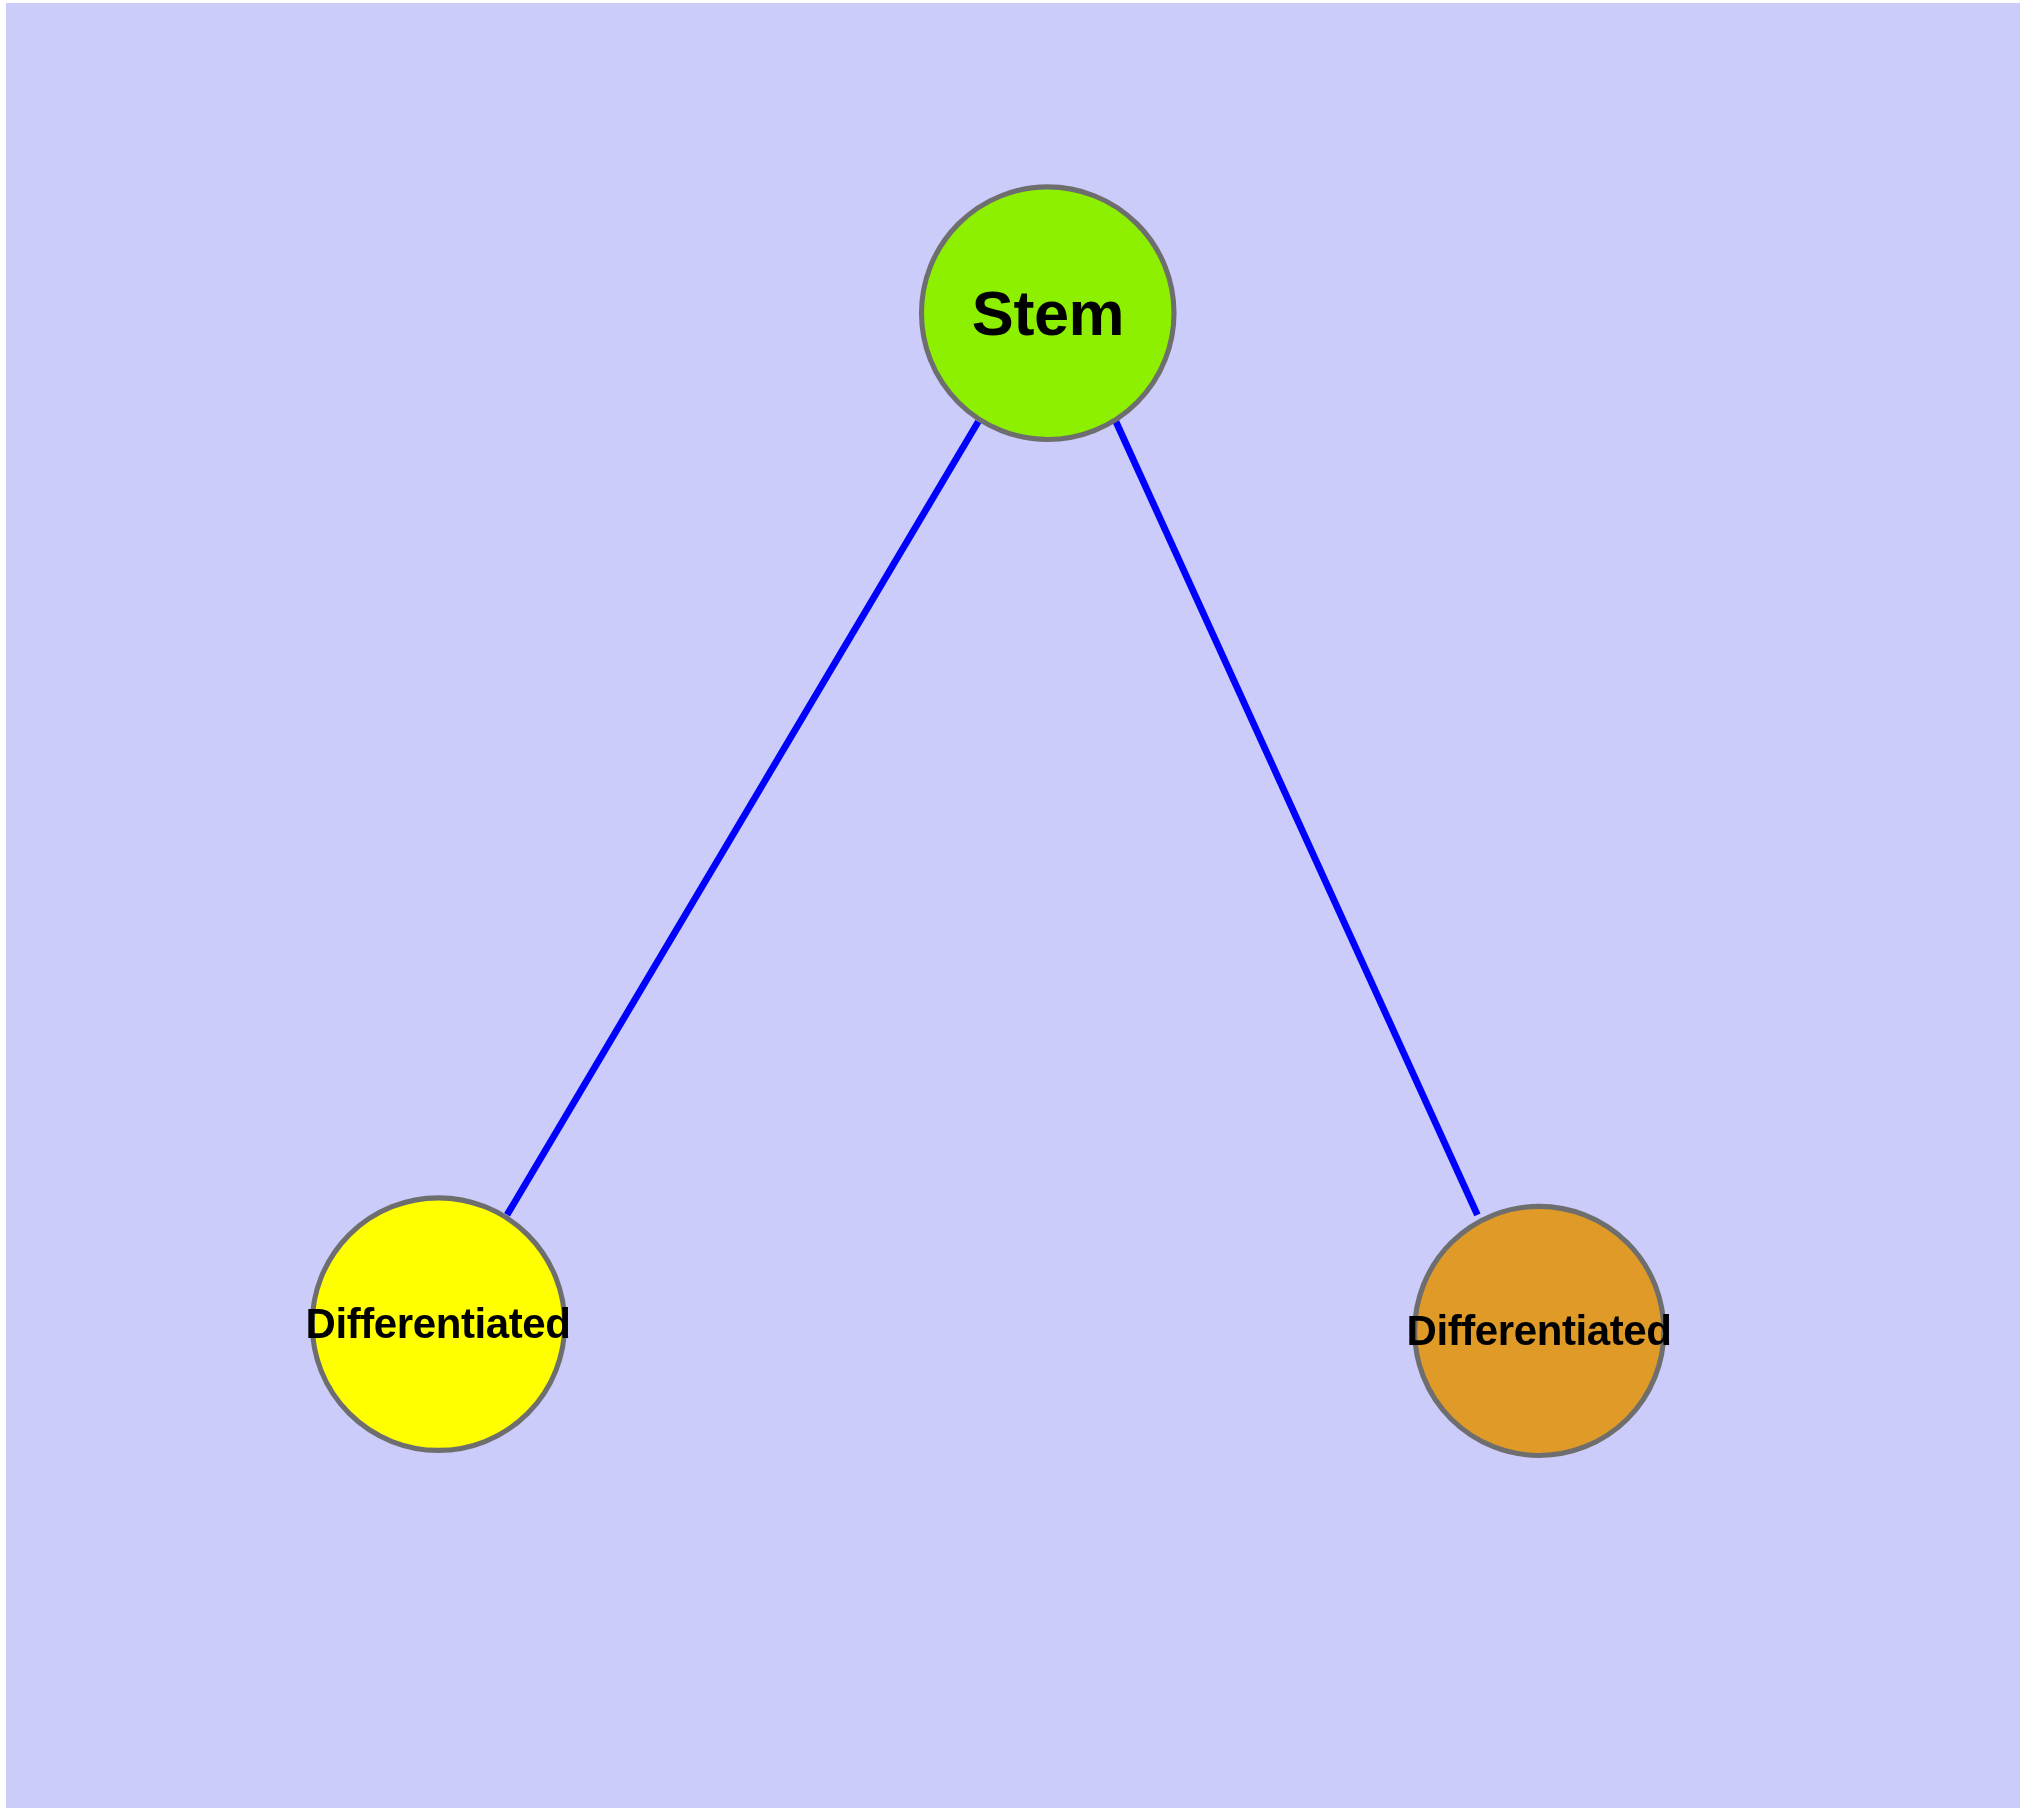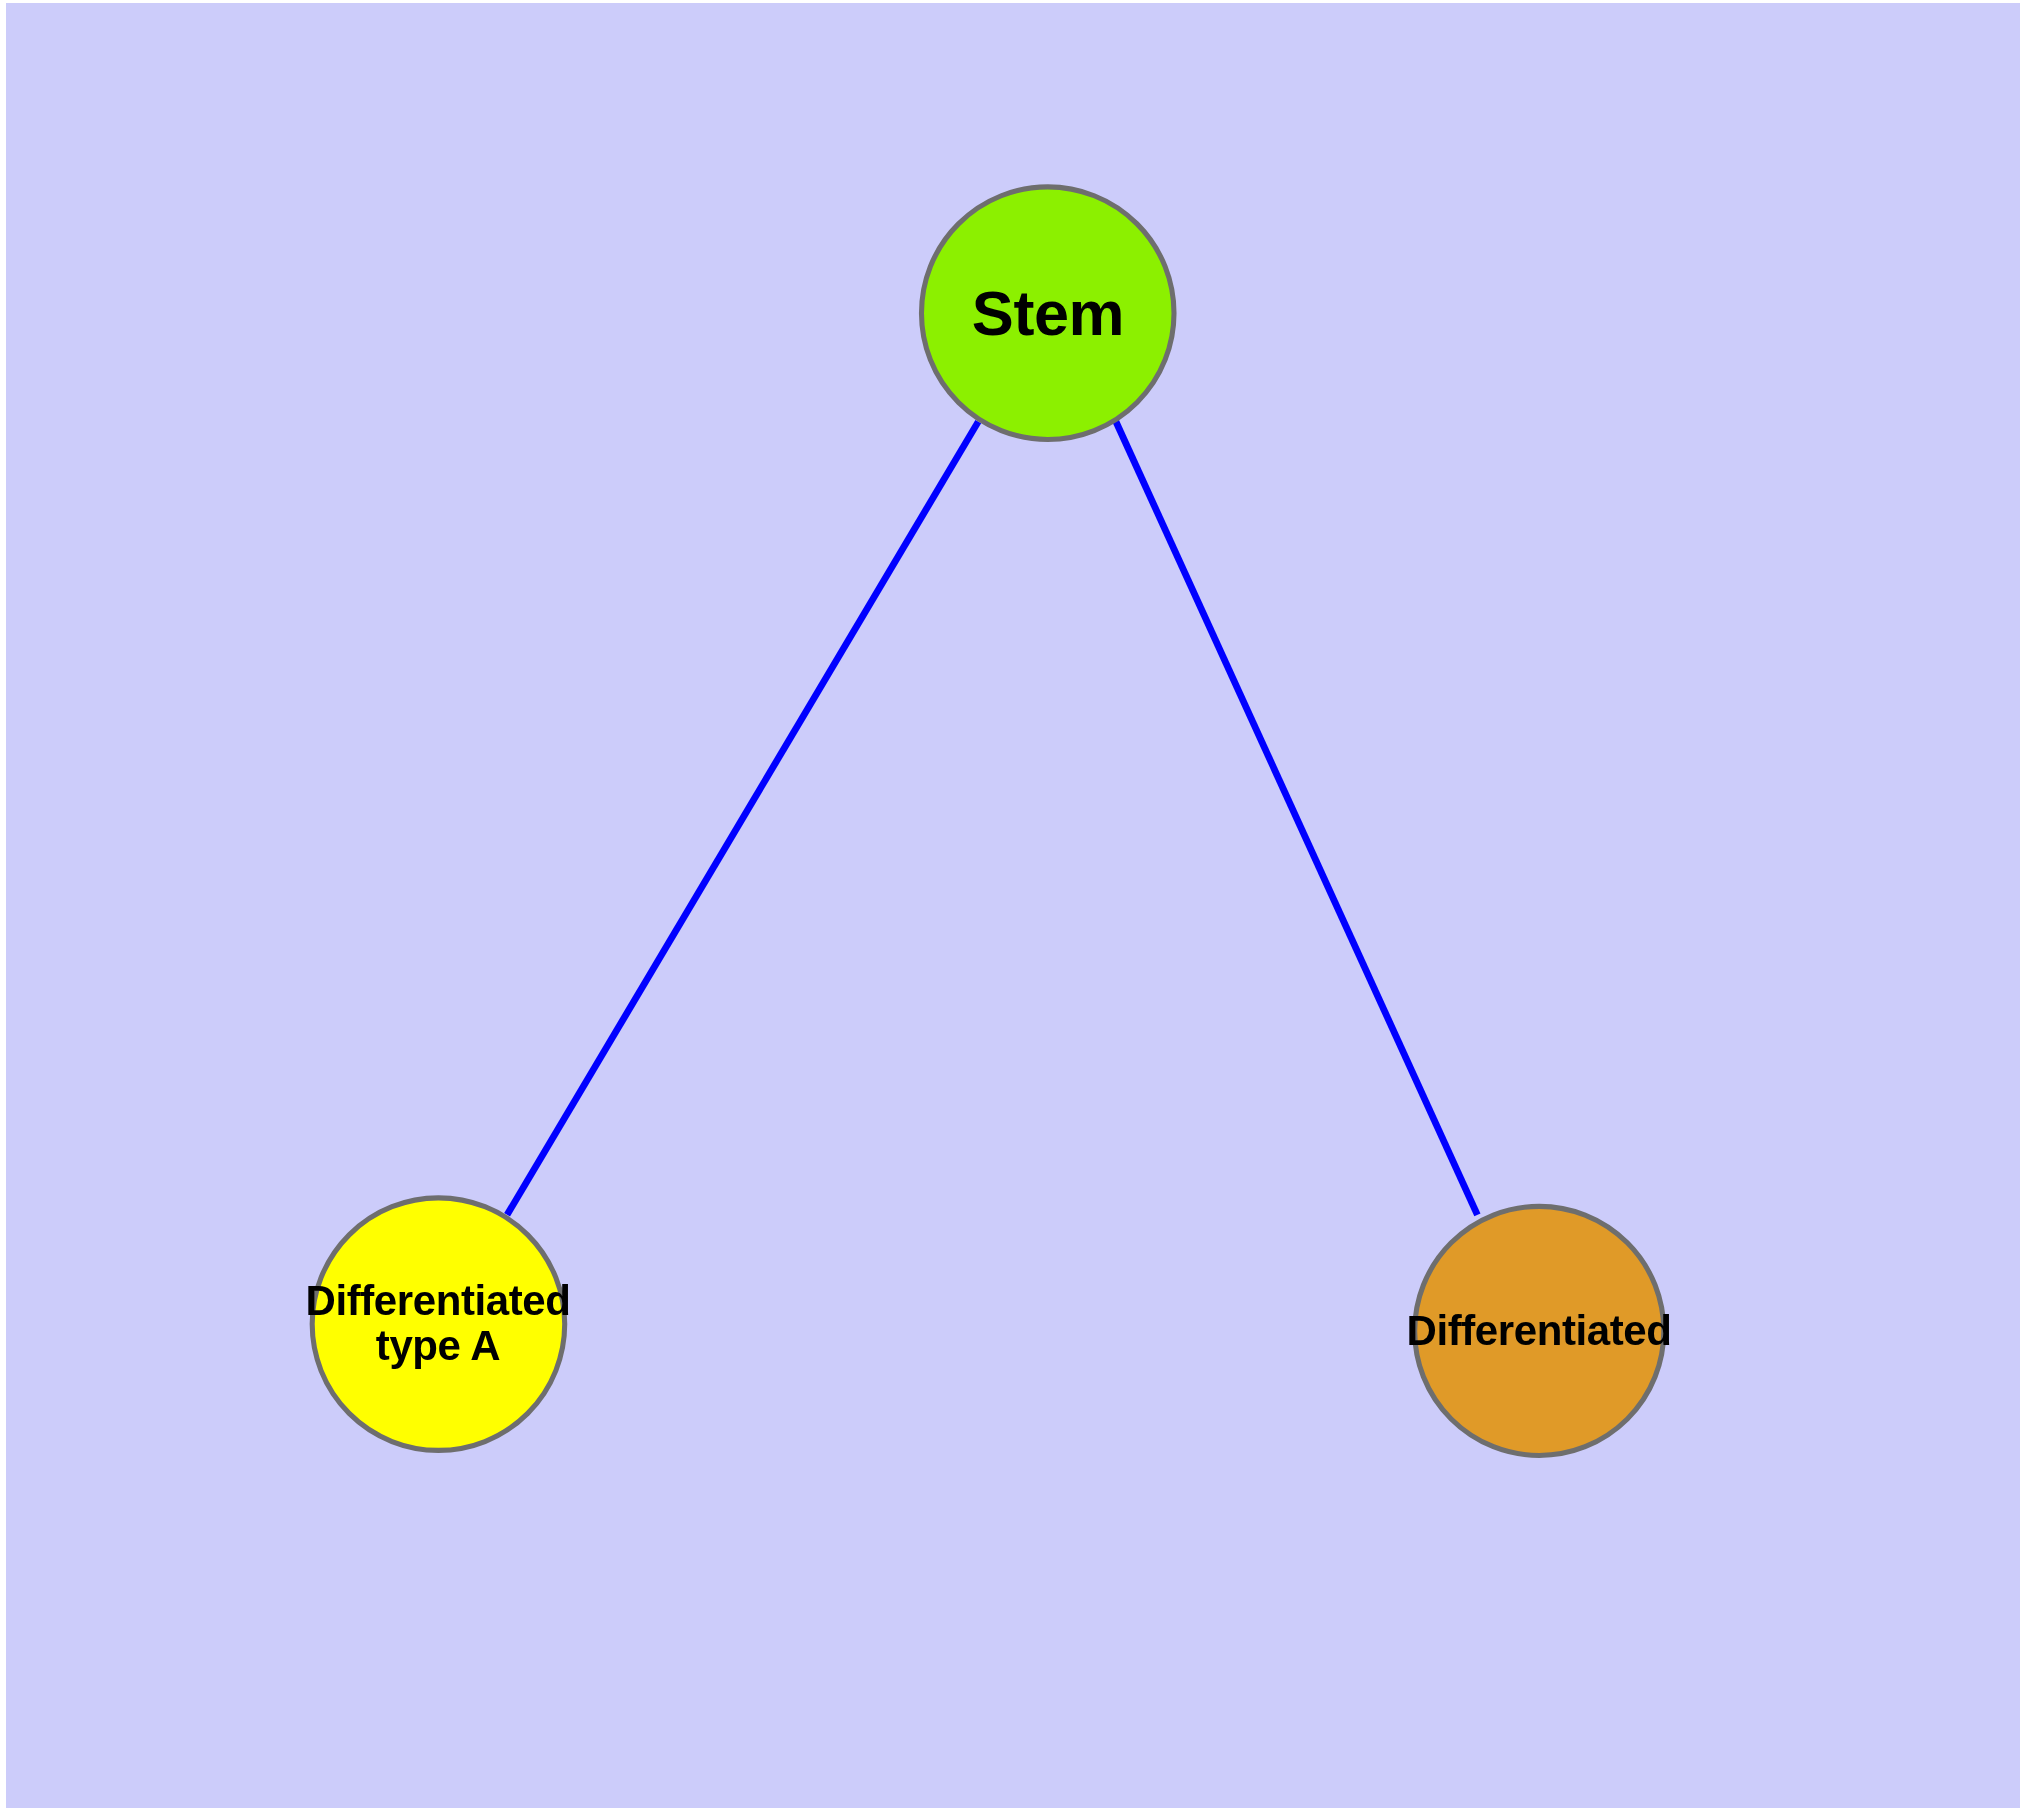--- a/index.html
+++ b/index.html
@@ -71,21 +71,20 @@
         <circle cx="1809" cy="1567" r="147" fill="#e09a28" stroke="#6e6e6e" stroke-width="6"></circle>
       </g>
     </svg>
 
     <div class="node-label root-label" style="left: 1042px; top: 310px; transform: translate(-50%, -50%);">
       <span class="label-line">Stem</span>
     </div>
 
     <div class="node-label leaf-label" style="left: 432px; top: 1321px; transform: translate(-50%, -50%);">
       <span class="label-line">Differentiated</span>
-      <span class="label-line">type A</span>
     </div>
 
     <div class="node-label leaf-label" style="left: 1533px; top: 1328px; transform: translate(-50%, -50%);">
       <span class="label-line">Differentiated</span>
     </div>
 
   </div>
 </div>
 
 

